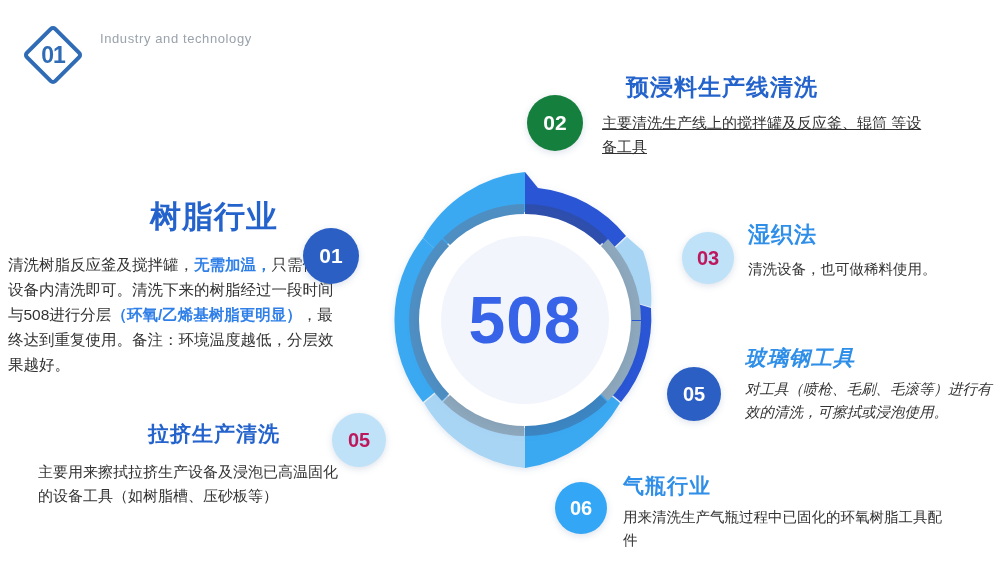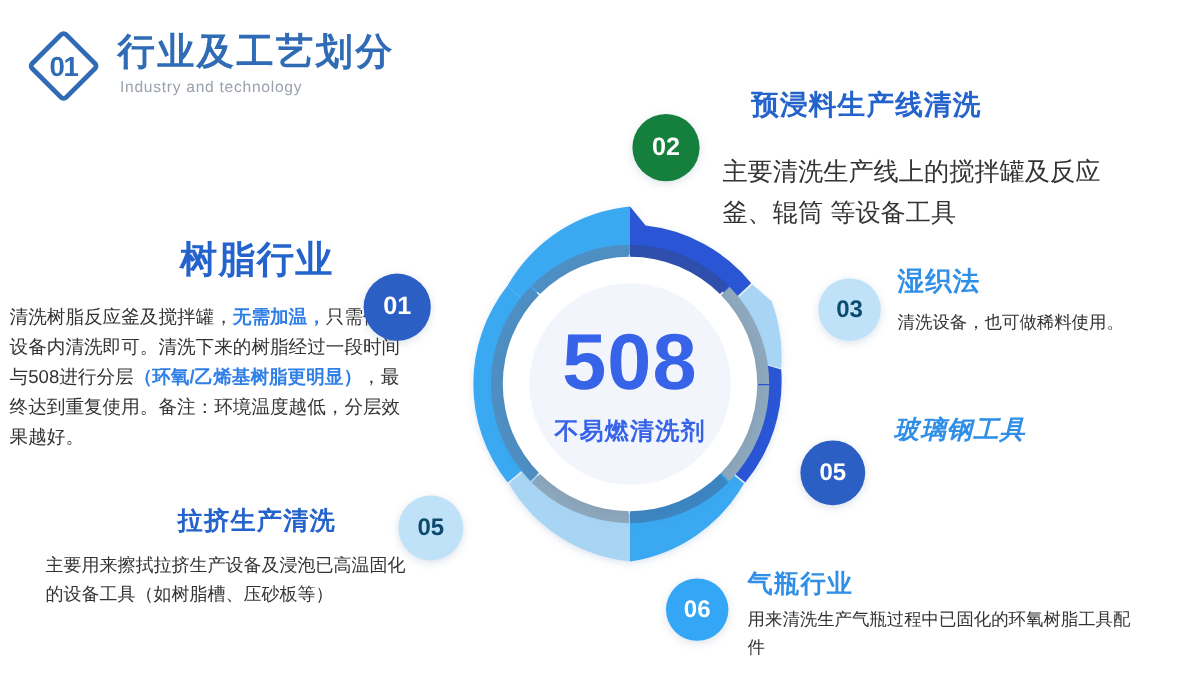--- a/index.html
+++ b/index.html
@@ -132,21 +132,21 @@
     border-radius: 50%;
     display: flex;
     align-items: center;
     justify-content: center;
     font-weight: bold;
     box-shadow: 0 2px 7px rgba(60,90,140,0.18);
   }
   .bubble-dark { background: #2b5fc4; color: #ffffff; }
   .bubble-mid  { background: #15803d; color: #ffffff; }
   .bubble-cyan { background: #33a6f5; color: #ffffff; }
-  .bubble-pale { background: #bfe2f8; color: #0c4a6e; }
+  .bubble-pale { background: #bfe2f8; color: #be185d; }
 
   
   .item-title {
     font-weight: bold;
     color: #2563cc;
     letter-spacing: 1px;
   }
   .item-title.cyan { color: #2f8fe8; }
   .item-body {
     color: #333333;
@@ -155,21 +155,21 @@
   .hl { color: #2f7fe8; font-weight: bold; }
 
   
   #item01 { position: absolute; left: 8px; top: 196px; width: 330px; }
   #item01 .item-title { font-size: 31px; text-align: right; padding-right: 60px; }
   #item01 .item-body { font-size: 15.5px; margin-top: 14px; text-align: left; }
 
   
   #item02 { position: absolute; left: 602px; top: 72px; width: 330px; }
   #item02 .item-title { font-size: 23px; margin-left: 24px; }
-  #item02 .item-body { font-size: 21px; margin-top: 24px; }
+  #item02 .item-body { font-size: 15px; margin-top: 8px; text-decoration: underline; }
 
   
   #item03 { position: absolute; left: 748px; top: 220px; width: 250px; }
   #item03 .item-title { font-size: 22px; font-family: Liberation Mono, monospace; }
   #item03 .item-body { font-size: 14.5px; margin-top: 8px; }
 
   
   #item04 { position: absolute; left: 745px; top: 344px; width: 250px; font-style: italic; }
   #item04 .item-title { font-size: 21px; }
   #item04 .item-body { font-size: 14.5px; margin-top: 6px; }
@@ -186,21 +186,20 @@
 </style>
 </head>
 <body>
 
 <div class="header">
   <div class="logo-badge">
     <div class="diamond"></div>
     <div class="lnum">01</div>
   </div>
   <div class="header-text">
-    <div class="header-title">行业及工艺划分</div>
     <div class="header-sub">Industry and technology</div>
   </div>
 </div>
 
 <div class="ring-wrap">
   <svg width="340" height="340" viewBox="0 0 340 340">
     <defs>
       <filter id="softsh" x="-30%" y="-30%" width="160%" height="160%">
         <feDropShadow dx="0" dy="2" stdDeviation="3" flood-color="#5a7fb0" flood-opacity="0.20"></feDropShadow>
       </filter>
@@ -230,21 +229,20 @@
       <path d="M252 252 A116 116 0 0 1 170 286 L170 266 A96 96 0 0 0 238 238 Z" fill="#3c87c4"></path>
       <path d="M169 286 A116 116 0 0 1 88 252 L102 238 A96 96 0 0 0 169 266 Z" fill="#8fa9bd"></path>
       <path d="M87 251 A116 116 0 0 1 87 89 L101 103 A96 96 0 0 0 101 237 Z" fill="#4f90c4"></path>
       <path d="M88 88 A116 116 0 0 1 169 54 L169 74 A96 96 0 0 0 102 102 Z" fill="#4f90c4"></path>
     </g>
   </svg>
 
   <div class="center-disc">
     <div class="center-inner"></div>
     <div class="center-num">508</div>
-    <div class="center-label">不易燃清洗剂</div>
   </div>
 </div>
 
 <div id="item01">
   <div class="item-title">树脂行业</div>
   <div class="item-body"><span>清洗树脂反应釜及搅拌罐，</span><span class="hl">无需加温，</span><span>只需倒入设备内清洗即可。清洗下来的树脂经过一段时间与508进行分层</span><span class="hl">（环氧/乙烯基树脂更明显）</span><span>，最终达到重复使用。备注：环境温度越低，分层效果越好。</span></div>
 </div>
 <div class="bubble bubble-dark" style="left:303px; top:228px; width:56px; height:56px; font-size:21px;">
   <span>01</span>
 </div>
@@ -260,20 +258,21 @@
 <div id="item03">
   <div class="item-title cyan">湿织法</div>
   <div class="item-body"><span>清洗设备，也可做稀料使用。</span></div>
 </div>
 <div class="bubble bubble-pale" style="left:682px; top:232px; width:52px; height:52px; font-size:20px;">
   <span>03</span>
 </div>
 
 <div id="item04">
   <div class="item-title cyan">玻璃钢工具</div>
+  <div class="item-body"><span>对工具（喷枪、毛刷、毛滚等）进行有效的清洗，可擦拭或浸泡使用。</span></div>
 </div>
 <div class="bubble bubble-dark" style="left:667px; top:367px; width:54px; height:54px; font-size:20px;">
   <span>05</span>
 </div>
 
 <div id="item05">
   <div class="item-title">拉挤生产清洗</div>
   <div class="item-body"><span>主要用来擦拭拉挤生产设备及浸泡已高温固化的设备工具（如树脂槽、压砂板等）</span></div>
 </div>
 <div class="bubble bubble-pale" style="left:332px; top:413px; width:54px; height:54px; font-size:20px;">

